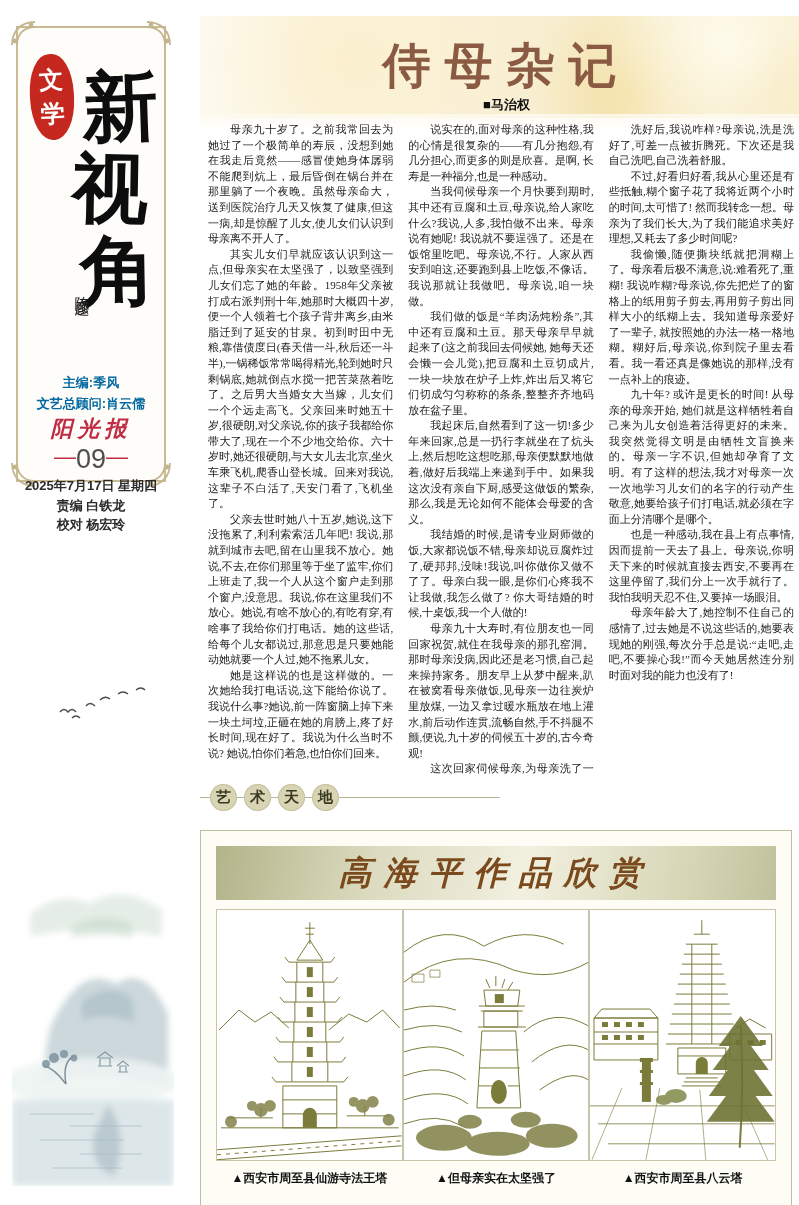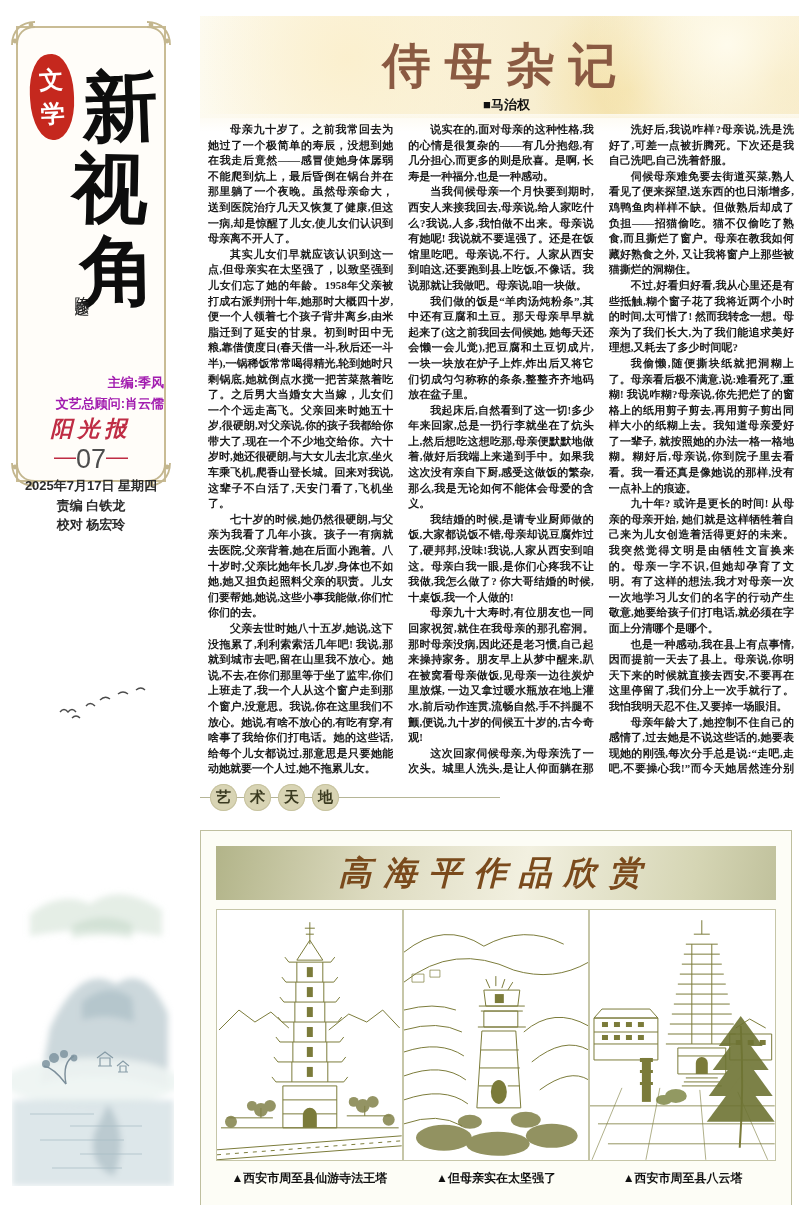--- a/index.html
+++ b/index.html
@@ -20,22 +20,22 @@
         display:flex;flex-direction:column;align-items:center;justify-content:center;gap:2px;
         color:#fff;font-weight:bold;font-size:24px;font-family:"Liberation Serif",serif;}
   .masthead{position:absolute;left:44px;top:38px;width:100px;text-align:center;
             font-family:"DejaVu Serif",serif;font-weight:900;color:#0d0d0d;}
   .masthead .mch{font-size:76px;line-height:82px;display:block;}
   .masthead .mch:nth-child(1){transform:translateX(8px) rotate(-2deg);}
   .masthead .mch:nth-child(2){transform:translateX(-2px) rotate(1deg);}
   .masthead .mch:nth-child(3){transform:translateX(6px) rotate(-1deg);}
   .sig{position:absolute;left:54px;top:256px;writing-mode:vertical-rl;
        font-family:"DejaVu Serif",serif;font-size:15px;color:#222;letter-spacing:3px;}
-  .editors{position:absolute;left:0;top:344px;width:100%;text-align:right;
-           font-size:13px;color:#a21caf;line-height:1.65;font-weight:bold;}
+  .editors{position:absolute;left:0;top:344px;width:100%;text-align:center;
+           font-size:13px;color:#0369a1;line-height:1.65;font-weight:bold;}
   .papername{position:absolute;left:0;top:386px;width:100%;text-align:center;
              font-family:"DejaVu Serif",serif;font-style:italic;font-weight:bold;
              font-size:22px;color:#bf2c44;letter-spacing:5px;}
   .pagenum{position:absolute;left:0;top:418px;width:100%;text-align:center;
            font-size:27px;color:#4d4d4d;line-height:1;}
   .pagenum .dash{color:#bf2c44;font-size:22px;vertical-align:4px;}
   .dateblock{position:absolute;left:0;top:448px;width:100%;text-align:center;
              font-size:13px;color:#2b2b2b;line-height:1.5;font-weight:bold;}
   .birds{position:absolute;left:56px;top:680px;}
   .landscape{position:absolute;left:12px;top:852px;width:162px;height:334px;}
@@ -53,21 +53,21 @@
   .headline{position:absolute;left:0;top:18px;width:100%;text-align:center;
             font-family:"DejaVu Serif",serif;font-weight:bold;font-size:48px;
             color:#8a5a42;letter-spacing:14px;}
   .byline{position:absolute;left:0;top:80px;width:100%;text-align:center;
           font-size:13px;color:#111;font-weight:bold;}
 
   
   .cols{position:absolute;left:208px;top:122px;width:586px;height:656px;
         display:flex;gap:15px;overflow:hidden;}
   .col{flex:1;font-family:"Liberation Serif","DejaVu Serif",serif;
-       font-size:11px;line-height:15.6px;color:#1b1b1b;text-align:justify;overflow:hidden;font-weight:bold;}
+       font-size:11px;line-height:15.6px;color:#1b1b1b;text-align:justify;overflow:hidden;}
   .col p{margin:0;text-indent:2em;}
 
   
   .badge{position:absolute;left:208px;top:784px;width:292px;height:28px;}
   .badge::before{content:"";position:absolute;left:-8px;right:0;top:13px;height:1px;background:#b5b596;}
   .badge .circles{position:absolute;left:2px;top:0;display:flex;gap:7px;}
   .badge .bc{width:27px;height:27px;border-radius:50%;background:#d8d4b4;
              display:flex;align-items:center;justify-content:center;
              font-size:15px;font-weight:bold;color:#3a3a20;box-shadow:0 0 0 1px #c7c3a0 inset;}
   .artbox{position:absolute;left:200px;top:830px;width:592px;height:411px;
@@ -131,21 +131,21 @@
     <div class="sig">陈彦题</div>
 
     <div class="editors">
       <div>主编:季风</div>
       <div>文艺总顾问:肖云儒</div>
     </div>
 
     <div class="papername">阳光报</div>
 
     <div class="pagenum">
-      <span class="dash">—</span><span>07</span><span class="dash">—</span>
+      <span class="dash">—</span><span>09</span><span class="dash">—</span>
     </div>
 
     <div class="dateblock">
       <div>2025年7月17日 星期四</div>
       <div>责编 白铁龙</div>
       <div>校对 杨宏玲</div>
     </div>
   </div>
 
   <div class="birds">
@@ -200,36 +200,34 @@
 
   <div class="art-header">
     <div class="headline">侍母杂记</div>
     <div class="byline">■马治权</div>
   </div>
 
   <div class="cols">
     <div class="col">
       <p>母亲九十岁了。之前我常回去为她过了一个极简单的寿辰，没想到她在我走后竟然——感冒使她身体孱弱不能爬到炕上，最后昏倒在锅台并在那里躺了一个夜晚。虽然母亲命大，送到医院治疗几天又恢复了健康,但这一病,却是惊醒了儿女,使儿女们认识到母亲离不开人了。</p>
       <p>其实儿女们早就应该认识到这一点,但母亲实在太坚强了，以致坚强到儿女们忘了她的年龄。1958年父亲被打成右派判刑十年,她那时大概四十岁,便一个人领着七个孩子背井离乡,由米脂迁到了延安的甘泉。初到时田中无粮,靠借债度日(春天借一斗,秋后还一斗半),一锅稀饭常常喝得精光,轮到她时只剩锅底,她就倒点水搅一把苦菜熬着吃了。之后男大当婚女大当嫁，儿女们一个个远走高飞。父亲回来时她五十岁,很硬朗,对父亲说,你的孩子我都给你带大了,现在一个不少地交给你。六十岁时,她还很硬朗,与大女儿去北京,坐火车乘飞机,爬香山登长城。回来对我说,这辈子不白活了,天安门看了,飞机坐了。</p>
-      <p>七十岁的时候,她仍然很硬朗,与父亲为我看了几年小孩。孩子一有病就去医院,父亲背着,她在后面小跑着。八十岁时,父亲比她年长几岁,身体也不如她,她又担负起照料父亲的职责。儿女们要帮她,她说,这些小事我能做,你们忙你们的去。</p>
       <p>父亲去世时她八十五岁,她说,这下没拖累了,利利索索活几年吧! 我说,那就到城市去吧,留在山里我不放心。她说,不去,在你们那里等于坐了监牢,你们上班走了,我一个人从这个窗户走到那个窗户,没意思。我说,你在这里我们不放心。她说,有啥不放心的,有吃有穿,有啥事了我给你们打电话。她的这些话,给每个儿女都说过,那意思是只要她能动她就要一个人过,她不拖累儿女。</p>
       <p>她是这样说的也是这样做的。一次她给我打电话说,这下能给你说了。我说什么事?她说,前一阵窗脑上掉下来一块土坷垃,正砸在她的肩膀上,疼了好长时间,现在好了。我说为什么当时不说? 她说,怕你们着急,也怕你们回来。</p>
     </div>
     <div class="col">
       <p>说实在的,面对母亲的这种性格,我的心情是很复杂的——有几分抱怨,有几分担心,而更多的则是欣喜。是啊, 长寿是一种福分,也是一种感动。</p>
-      <p>当我伺候母亲一个月快要到期时,西安人来接我回去,母亲说,给人家吃什么?我说,人多,我怕做不出来。母亲说有她呢! 我说就不要逞强了。还是在饭馆里吃吧。母亲说,不行。人家从西安到咱这,还要跑到县上吃饭,不像话。我说那就让我做吧。母亲说,咱一块做。</p>
+      <p>当我伺候母亲一个月快要到期时,其中还有豆腐和土豆,母亲说,给人家吃什么?我说,人多,我怕做不出来。母亲说有她呢! 我说就不要逞强了。还是在饭馆里吃吧。母亲说,不行。人家从西安到咱这,还要跑到县上吃饭,不像话。我说那就让我做吧。母亲说,咱一块做。</p>
       <p>我们做的饭是“羊肉汤炖粉条”,其中还有豆腐和土豆。那天母亲早早就起来了(这之前我回去伺候她, 她每天还会懒一会儿觉),把豆腐和土豆切成片, 一块一块放在炉子上炸,炸出后又将它们切成匀匀称称的条条,整整齐齐地码放在盆子里。</p>
       <p>我起床后,自然看到了这一切!多少年来回家,总是一扔行李就坐在了炕头上,然后想吃这想吃那,母亲便默默地做着,做好后我端上来递到手中。如果我这次没有亲自下厨,感受这做饭的繁杂,那么,我是无论如何不能体会母爱的含义。</p>
-      <p>我结婚的时候,是请专业厨师做的饭,大家都说饭不错,母亲却说豆腐炸过了,硬邦邦,没味!我说,人家从西安到咱这。母亲白我一眼,是你们心疼我不让我做,我怎么做了? 你大哥结婚的时候,十桌饭,我一个人做的!</p>
+      <p>我结婚的时候,是请专业厨师做的饭,大家都说饭不错,母亲却说豆腐炸过了,硬邦邦,没味!我说,叫你做你又做不了了。母亲白我一眼,是你们心疼我不让我做,我怎么做了? 你大哥结婚的时候,十桌饭,我一个人做的!</p>
       <p>母亲九十大寿时,有位朋友也一同回家祝贺,就住在我母亲的那孔窑洞。那时母亲没病,因此还是老习惯,自己起来操持家务。朋友早上从梦中醒来,趴在被窝看母亲做饭,见母亲一边往炭炉里放煤, 一边又拿过暖水瓶放在地上灌水,前后动作连贯,流畅自然,手不抖腿不颤,便说,九十岁的伺候五十岁的,古今奇观!</p>
       <p>这次回家伺候母亲,为母亲洗了一次头。城里人洗头,是让人仰面躺在那里,我也就让母亲仰面躺在炕上。没想到母亲一辈子辛劳,背早已成了罗锅,她躺在炕上头仰得老高,真没办法洗了。母亲说侧着洗吧,我说好的,结果把水流进了耳朵。我又将母亲扶正过来,在那里洗。</p>
     </div>
     <div class="col">
       <p>洗好后,我说咋样?母亲说,洗是洗好了,可差一点被折腾死。下次还是我自己洗吧,自己洗着舒服。</p>
-      <p>伺候母亲难免要去街道买菜,熟人看见了便来探望,送东西的也日渐增多,鸡鸭鱼肉样样不缺。但做熟后却成了负担——招猫偷吃。猫不仅偷吃了熟食,而且撕烂了窗户。母亲在教我如何藏好熟食之外, 又让我将窗户上那些被猫撕烂的洞糊住。</p>
       <p>不过,好看归好看,我从心里还是有些抵触,糊个窗子花了我将近两个小时的时间,太可惜了! 然而我转念一想。母亲为了我们长大,为了我们能追求美好理想,又耗去了多少时间呢?</p>
       <p>我偷懒,随便撕块纸就把洞糊上了。母亲看后极不满意,说:难看死了,重糊! 我说咋糊?母亲说,你先把烂了的窗格上的纸用剪子剪去,再用剪子剪出同样大小的纸糊上去。我知道母亲爱好了一辈子, 就按照她的办法一格一格地糊。糊好后,母亲说,你到院子里去看看。我一看还真是像她说的那样,没有一点补上的痕迹。</p>
       <p>九十年? 或许是更长的时间! 从母亲的母亲开始, 她们就是这样牺牲着自己来为儿女创造着活得更好的未来。我突然觉得文明是由牺牲文盲换来的。母亲一字不识,但她却孕育了文明。有了这样的想法,我才对母亲一次一次地学习儿女们的名字的行动产生敬意,她要给孩子们打电话,就必须在字面上分清哪个是哪个。</p>
       <p>也是一种感动,我在县上有点事情,因而提前一天去了县上。母亲说,你明天下来的时候就直接去西安,不要再在这里停留了,我们分上一次手就行了。我怕我明天忍不住,又要掉一场眼泪。</p>
       <p>母亲年龄大了,她控制不住自己的感情了,过去她是不说这些话的,她要表现她的刚强,每次分手总是说:“走吧,走吧,不要操心我!”而今天她居然连分别时面对我的能力也没有了!</p>
 
     </div>
   </div>
 
   <div class="badge">

